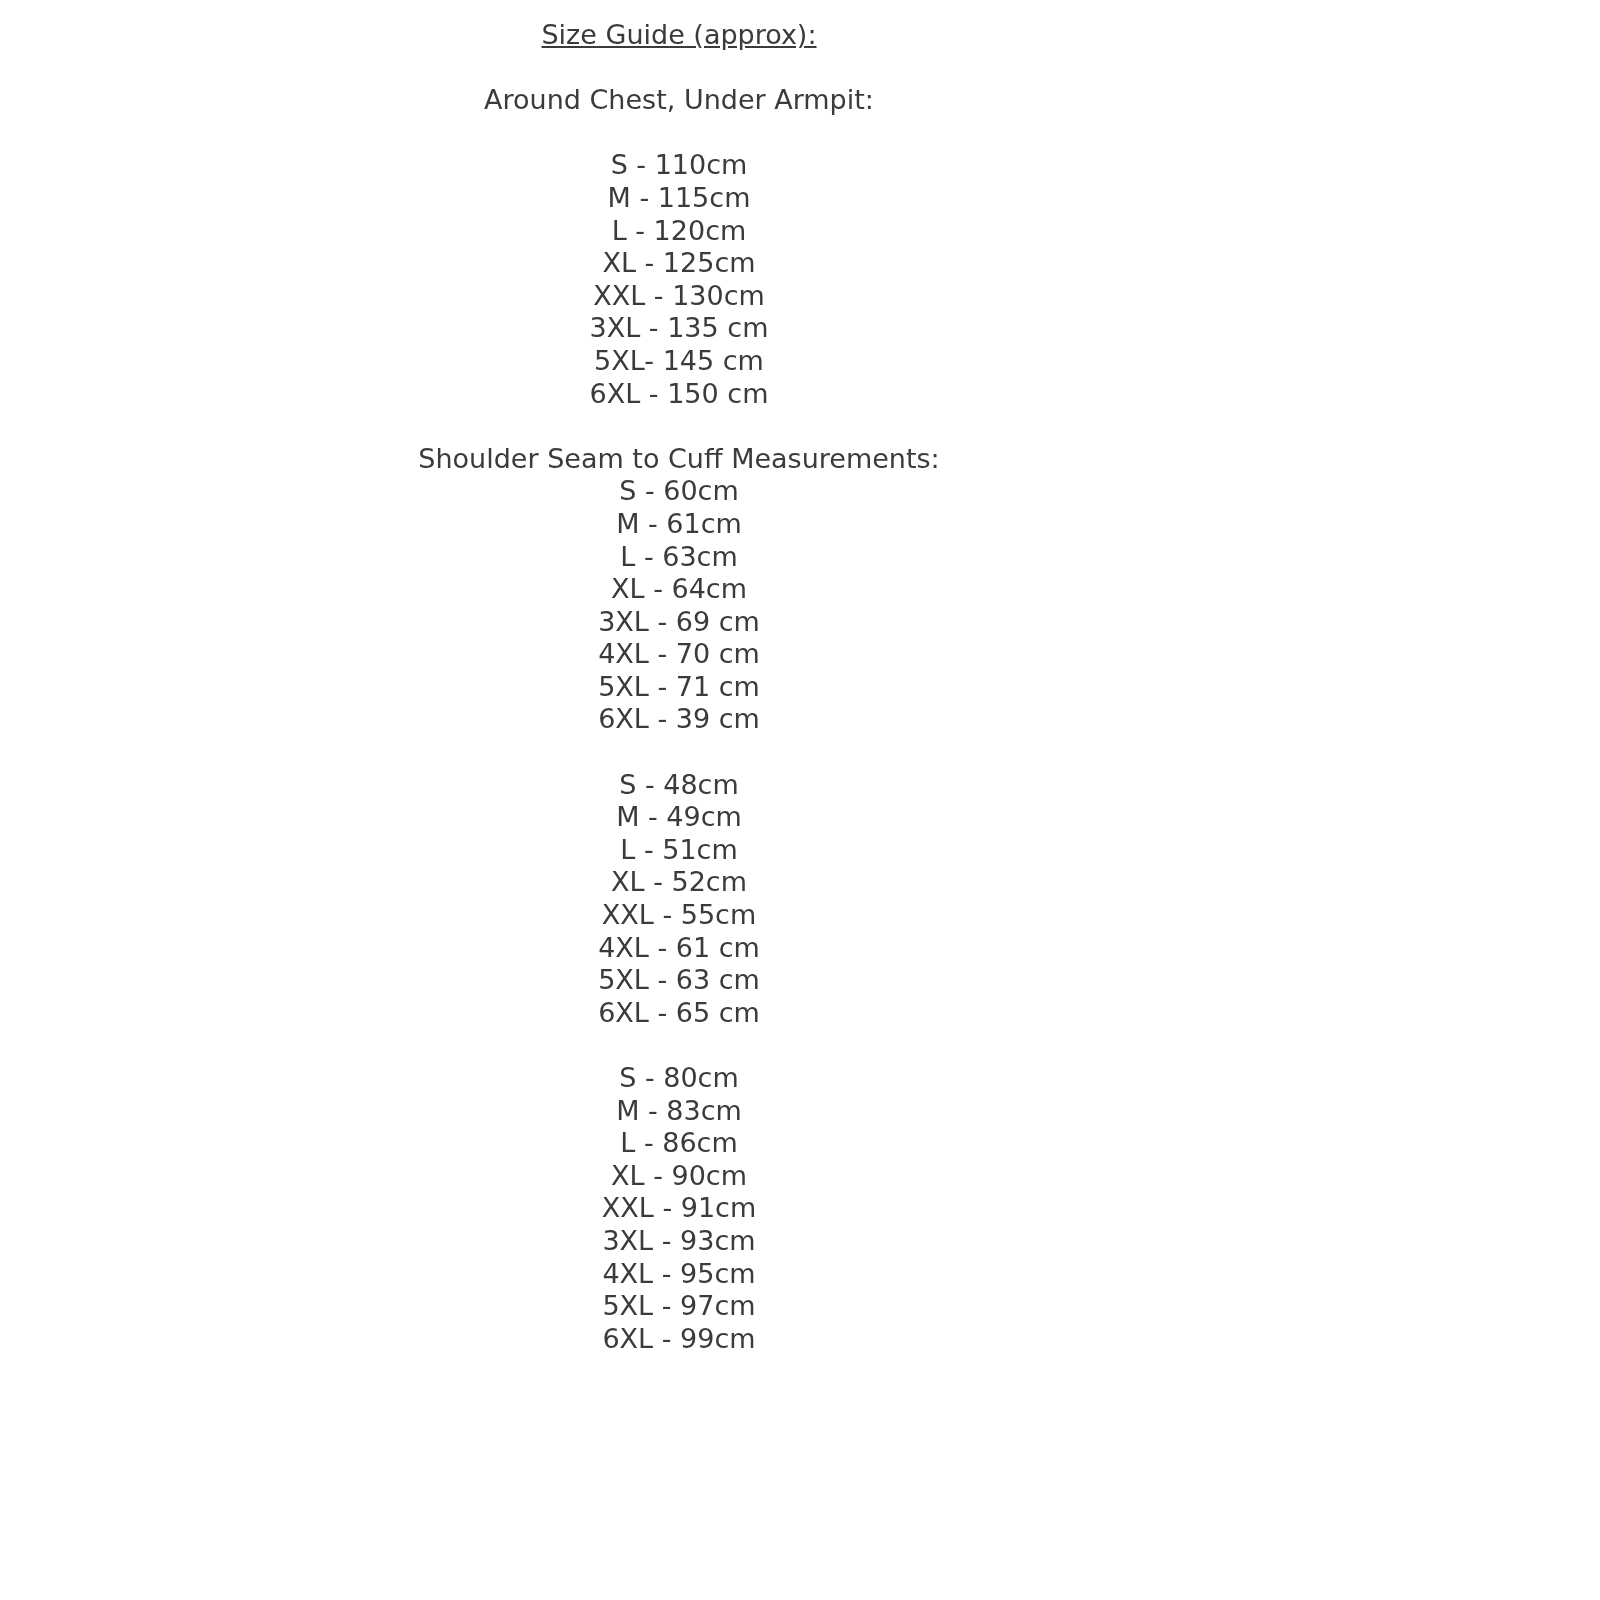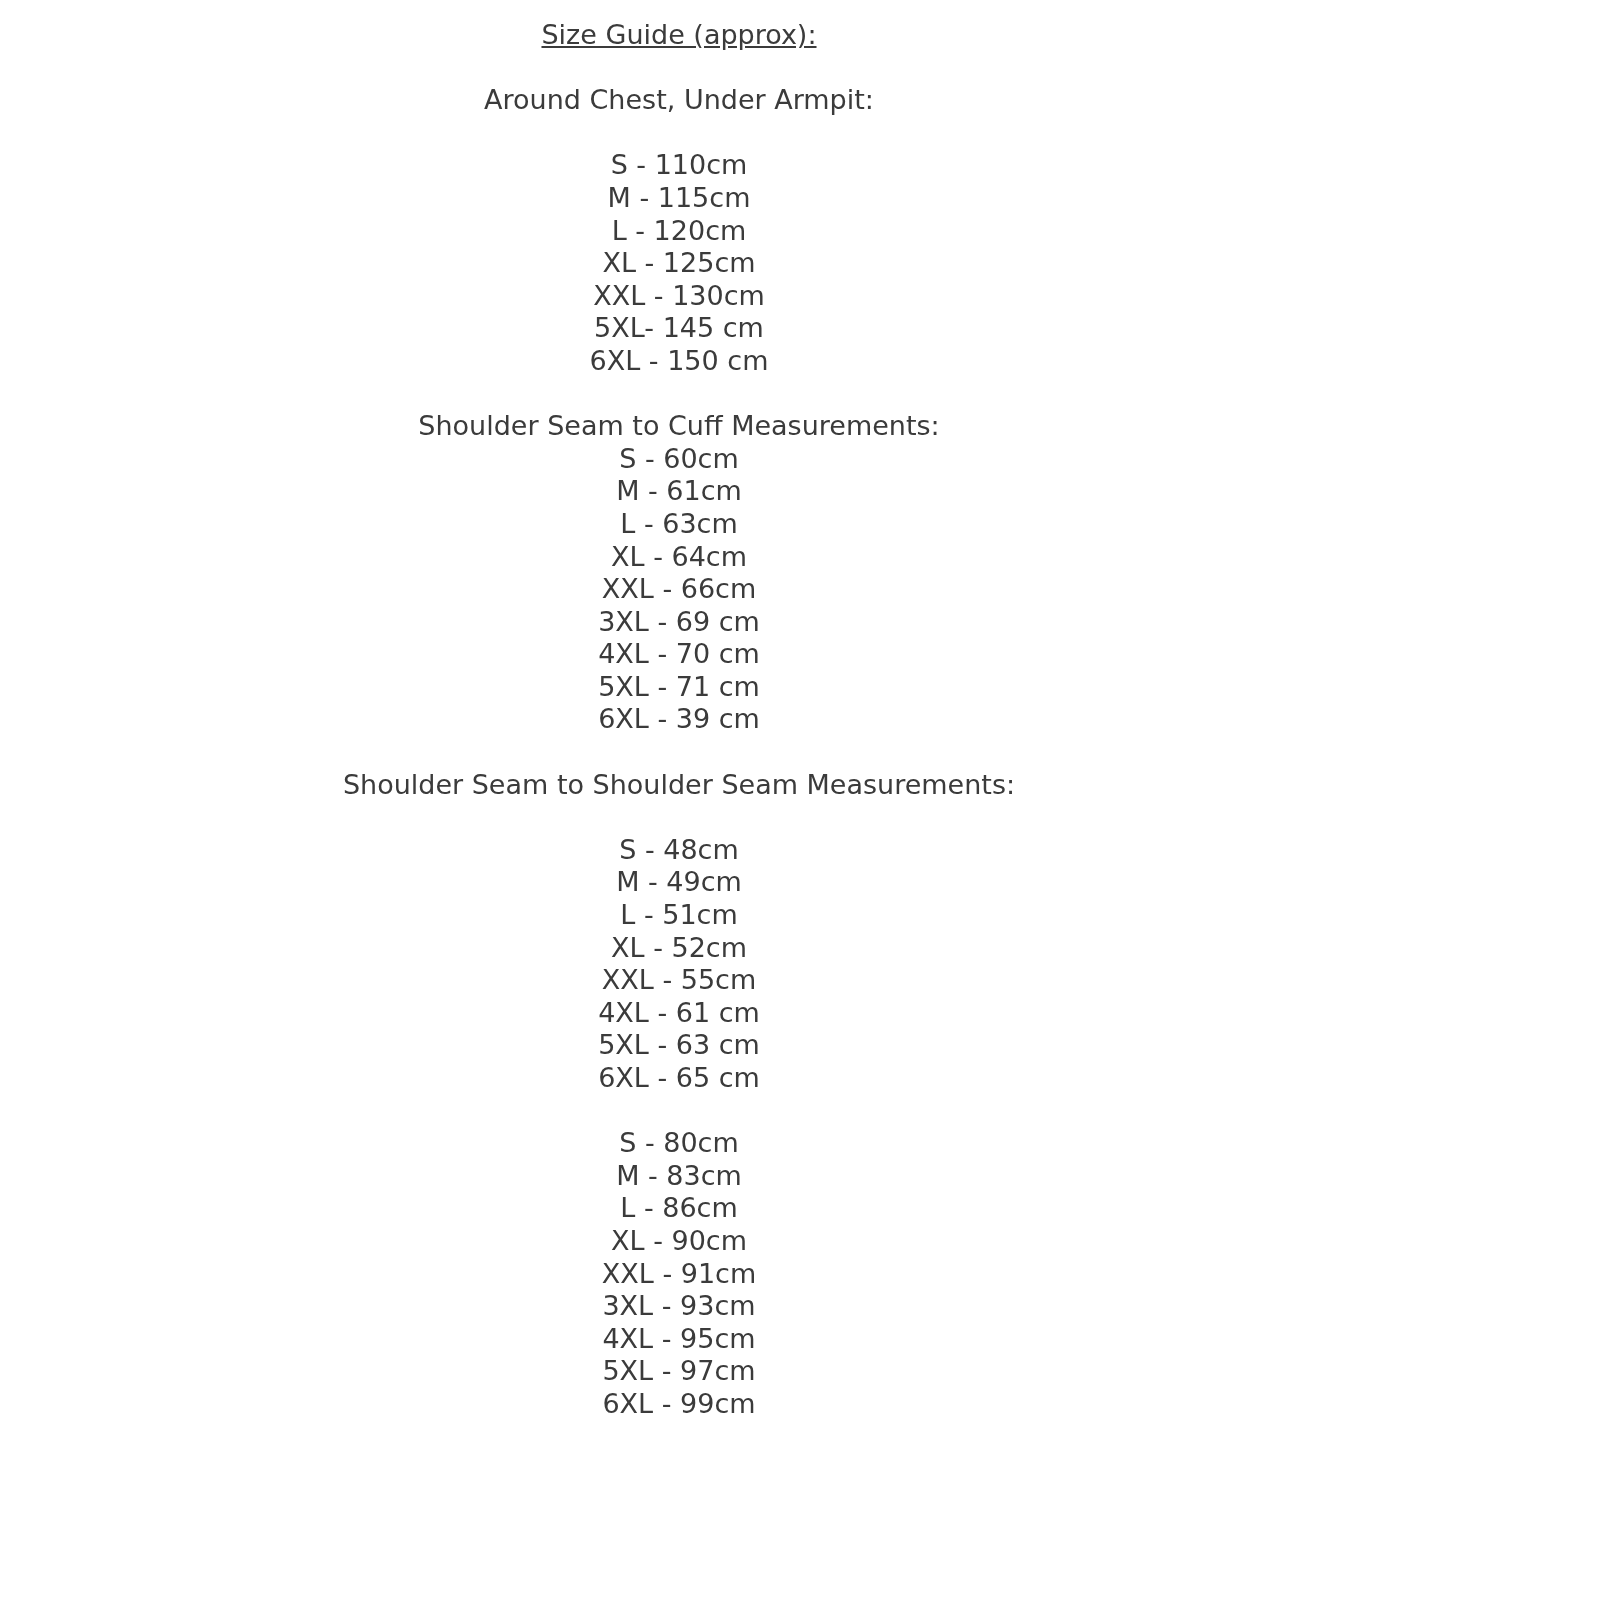--- a/index.html
+++ b/index.html
@@ -49,42 +49,41 @@
   <h1 class="page-title">Size Guide (approx):</h1>
   <div id="sections-root">
   <section class="size-section">
     <h2 class="section-heading gap-after">Around Chest, Under Armpit:</h2>
     <div class="section-rows">
           <p class="size-row">S - 110cm</p>
           <p class="size-row">M - 115cm</p>
           <p class="size-row">L - 120cm</p>
           <p class="size-row">XL - 125cm</p>
           <p class="size-row">XXL - 130cm</p>
+          <p class="size-row">3XL - 135 cm</p>
           <p class="size-row">5XL- 145 cm</p>
           <p class="size-row">6XL - 150 cm</p>
         </div>
   </section>
 
   <section class="size-section">
     <h2 class="section-heading">Shoulder Seam to Cuff Measurements:</h2>
     <div class="section-rows">
           <p class="size-row">S - 60cm</p>
           <p class="size-row">M - 61cm</p>
           <p class="size-row">L - 63cm</p>
           <p class="size-row">XL - 64cm</p>
-          <p class="size-row">XXL - 66cm</p>
           <p class="size-row">3XL - 69 cm</p>
           <p class="size-row">4XL - 70 cm</p>
           <p class="size-row">5XL - 71 cm</p>
           <p class="size-row">6XL - 39 cm</p>
         </div>
   </section>
 
   <section class="size-section">
-    <h2 class="section-heading gap-after">Shoulder Seam to Shoulder Seam Measurements:</h2>
     <div class="section-rows">
           <p class="size-row">S - 48cm</p>
           <p class="size-row">M - 49cm</p>
           <p class="size-row">L - 51cm</p>
           <p class="size-row">XL - 52cm</p>
           <p class="size-row">XXL - 55cm</p>
           <p class="size-row">4XL - 61 cm</p>
           <p class="size-row">5XL - 63 cm</p>
           <p class="size-row">6XL - 65 cm</p>
         </div>

